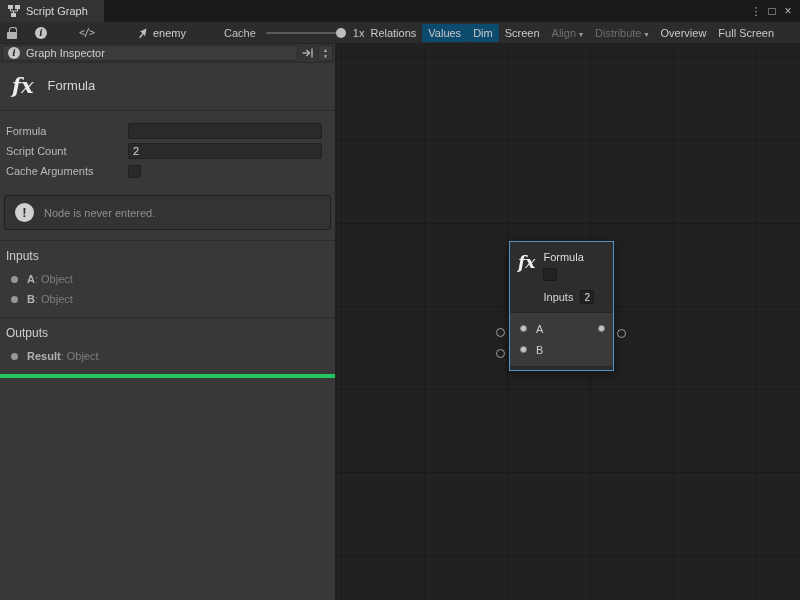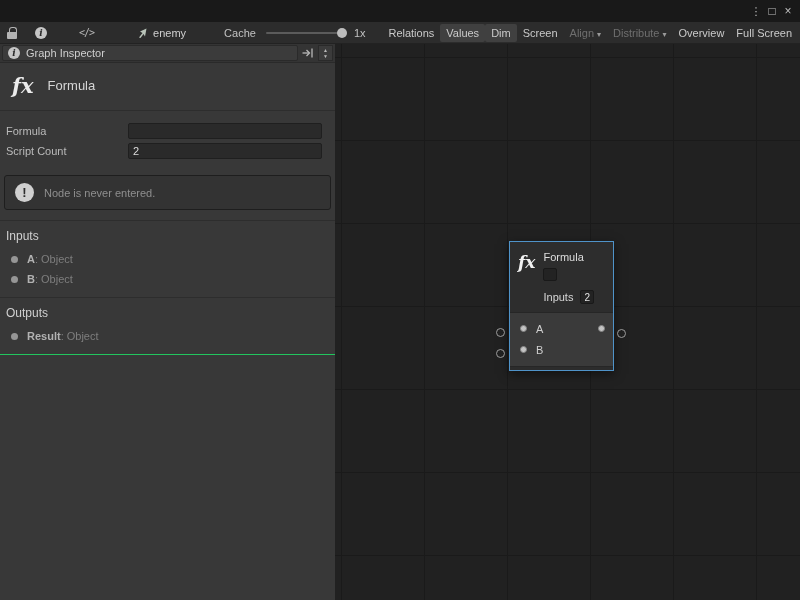--- a/index.html
+++ b/index.html
@@ -38,23 +38,23 @@
     font-family:"DejaVu Serif", serif; font-style:italic; font-weight:bold; font-size:9px;
     flex:none;
   }
   .tb-info { margin-left:18px; }
   .tb-code { margin-left:32px; color:#b8b8b8; font-family:"DejaVu Sans Mono", monospace; font-size:10px; letter-spacing:-1px; }
   .graph-ref { display:flex; align-items:center; gap:5px; margin-left:42px; color:#cfcfcf; }
   .zoom-label { margin-left:38px; color:#c2c2c2; }
   .slider { position:relative; width:80px; height:2px; background:#5b5b5b; border-radius:1px; margin-left:10px; }
   .slider-knob { position:absolute; right:-1px; top:-4px; width:10px; height:10px; border-radius:50%; background:#bdbdbd; }
   .zoom-value { margin-left:8px; color:#c2c2c2; }
-  .tb-buttons { margin-left:auto; display:flex; align-items:center; height:22px; padding-right:2px; }
+  .tb-buttons { margin-left:auto; display:flex; align-items:center; height:22px; padding-right:20px; }
   .tb-btn { padding:3px 6px; border-radius:2px; color:#cacaca; white-space:nowrap; display:flex; align-items:center; gap:3px; }
-  .tb-btn.active { background:#404040; }
+  .tb-btn.active { background:#0c4a6e; }
   .tb-btn.disabled { color:#6f6f6f;align-items:flex-end; }
   .chev { font-size:8px; line-height:1; color:#9a9a9a; }
 
   
   .inspector { position:absolute; left:0; top:44px; width:335px; height:556px; background:#383838; }
   .insp-header {
     height:19px; display:flex; align-items:center; gap:3px;
     background:#343434; border-bottom:1px solid #2a2a2a; padding:1px 2px;
   }
   .insp-dropdown {
@@ -86,21 +86,21 @@
     margin:12px 4px 10px; border:1px solid #1e1e1e; background:#333333; border-radius:3px;
     display:flex; align-items:center; gap:10px; padding:7px 10px;
   }
   .warn-icon {
     width:19px; height:19px; border-radius:50%; background:#d0d0d0; color:#2e2e2e;
     display:flex; align-items:center; justify-content:center; font-weight:bold; font-size:13px; flex:none;
   }
   .warn-text { color:#8f8f8f; }
 
   .section { border-top:1px solid #2d2d2d; padding:4px 0 8px; }
-  .section.last { border-bottom:1px solid #22c55e; }
+  .section.last { border-bottom:4px solid #22c55e; }
   .section-header { padding:4px 6px 6px; color:#d0d0d0; font-size:12px; }
   .port-row { display:flex; align-items:center; height:20px; padding-left:11px; }
   .port-dot { width:7px; height:7px; border-radius:50%; background:#969696; margin-right:9px; flex:none; }
   .port-name { font-weight:bold; color:#b2b2b2; }
   .port-type { color:#7e7e7e; margin-left:0; }
 
   
   .canvas {
     position:absolute; left:335px; top:44px; width:465px; height:556px;
     background-color:#212121;
@@ -138,20 +138,31 @@
     position:absolute; right:8px; top:12px; width:7px; height:7px;
     border-radius:50%; background:#c4c4c4; border:1px solid #858585;
   }
   .node-footer { height:4px; background:#2c2c2c; border-top:1px solid #262626; }
   .free-port { position:absolute; width:9px; height:9px; border:1px solid #9c9c9c; border-radius:50%; }
 </style>
 </head>
 <body>
 
 <div class="tabbar">
+  <div class="tab">
+    <svg class="tab-icon" width="12" height="12" viewBox="0 0 12 12">
+      <g stroke="#c8c8c8" stroke-width="1" fill="none">
+        <rect x="0.5" y="0.5" width="4" height="3" fill="#c8c8c8"></rect>
+        <rect x="7.5" y="0.5" width="4" height="3" fill="#c8c8c8"></rect>
+        <rect x="3.5" y="8.5" width="4" height="3" fill="#c8c8c8"></rect>
+        <path d="M2.5 3.5 V6 H9.5 V3.5 M5.5 6 V8.5"></path>
+      </g>
+    </svg>
+    <span>Script Graph</span>
+  </div>
   <div class="win-controls">
     <span class="win-btn menu">⋮</span>
     <span class="win-btn">□</span>
     <span class="win-btn">×</span>
   </div>
 </div>
 
 <div class="toolbar">
   <span class="lock-icon"></span>
   <span class="circle-i tb-info">i</span>
@@ -226,20 +237,24 @@
   </div>
 
   <div class="fields">
     <div class="field-row">
       <span class="field-label">Formula</span>
       <input class="field-input" type="text" value="" style="">
     </div>
     <div class="field-row">
       <span class="field-label">Script Count</span>
       <input class="field-input" type="text" value="2" style="">
+    </div>
+    <div class="field-row">
+      <span class="field-label">Cache Arguments</span>
+      <span class="checkbox"></span>
     </div>
   </div>
 
   <div class="warning-box">
     <span class="warn-icon">!</span>
     <span class="warn-text">Node is never entered.</span>
   </div>
 
   <div class="section">
     <div class="section-header">Inputs</div>

